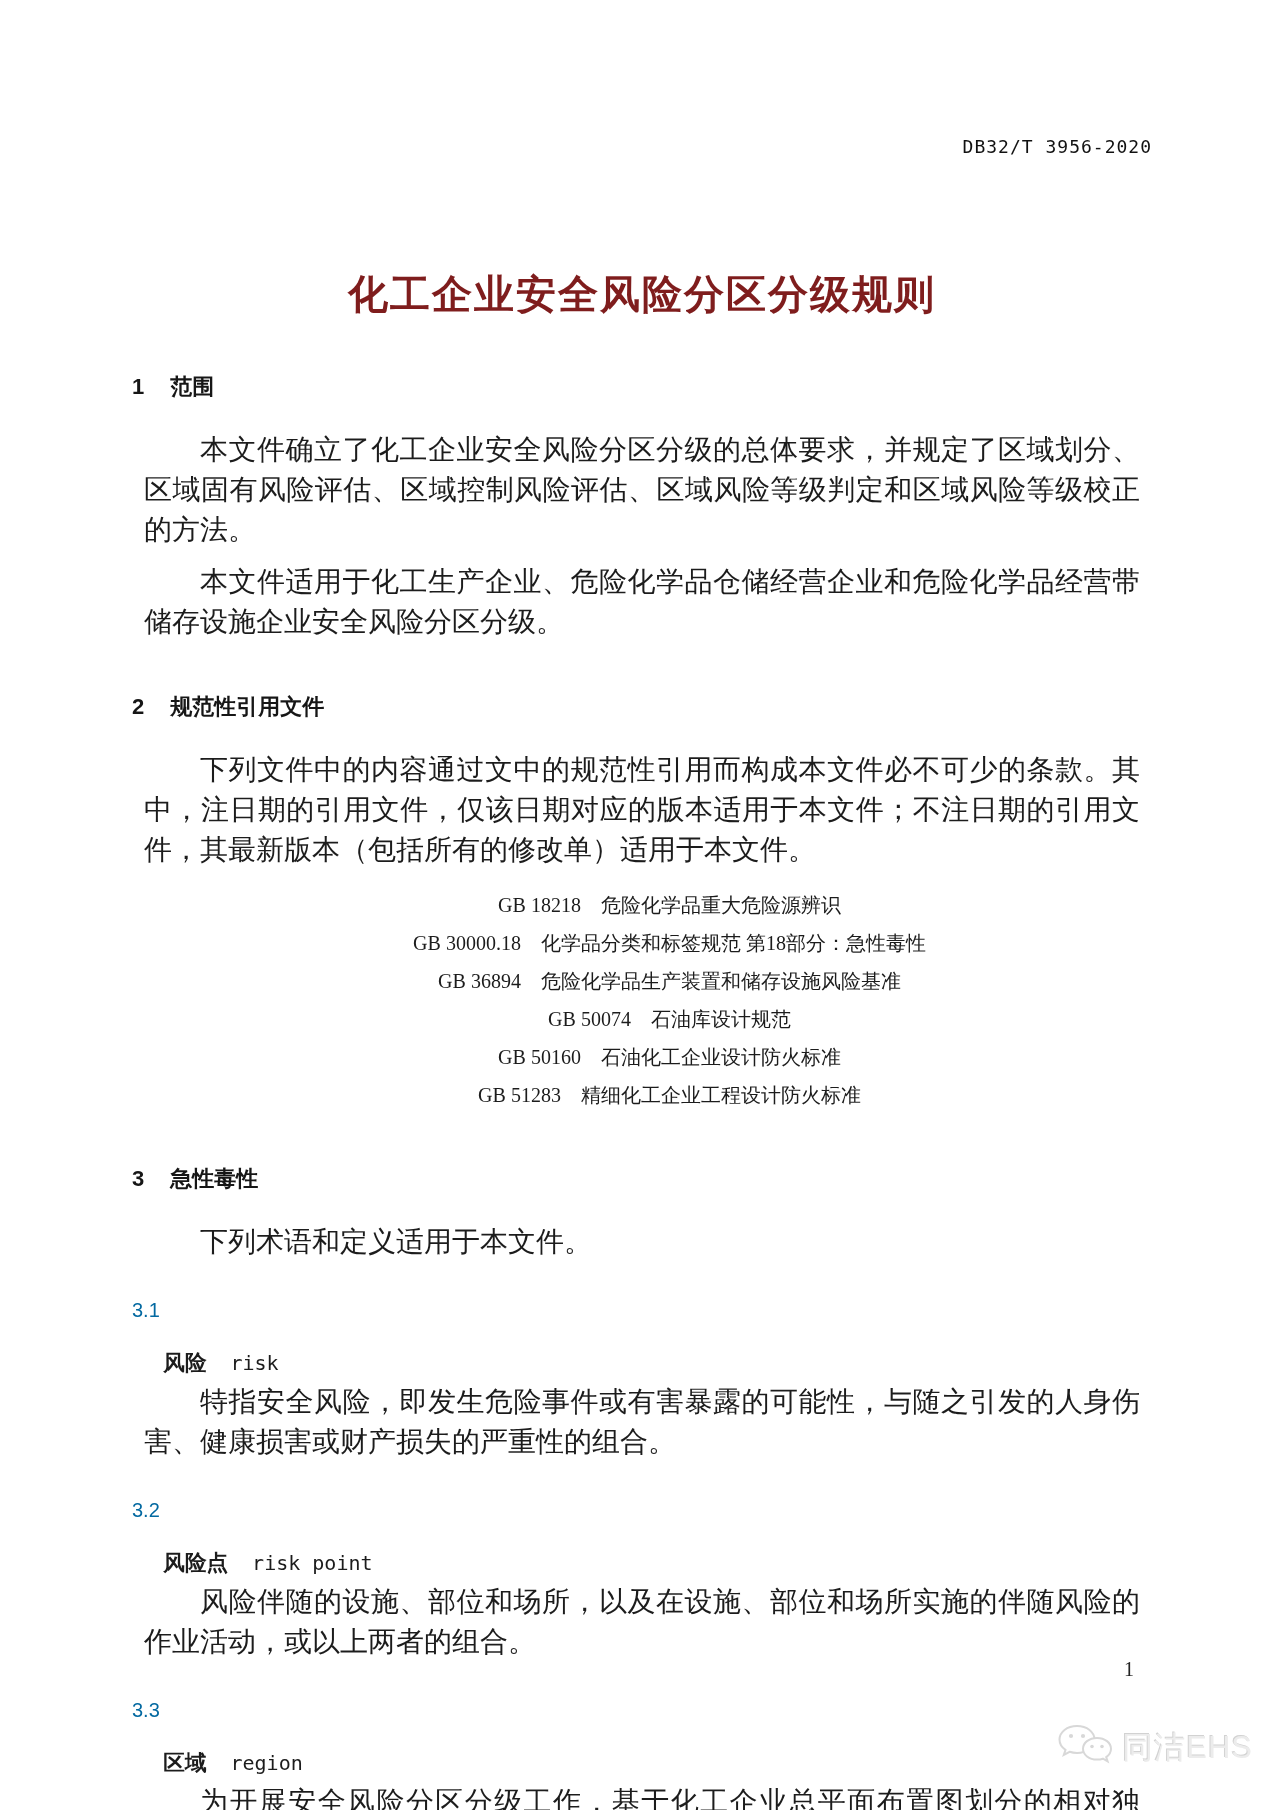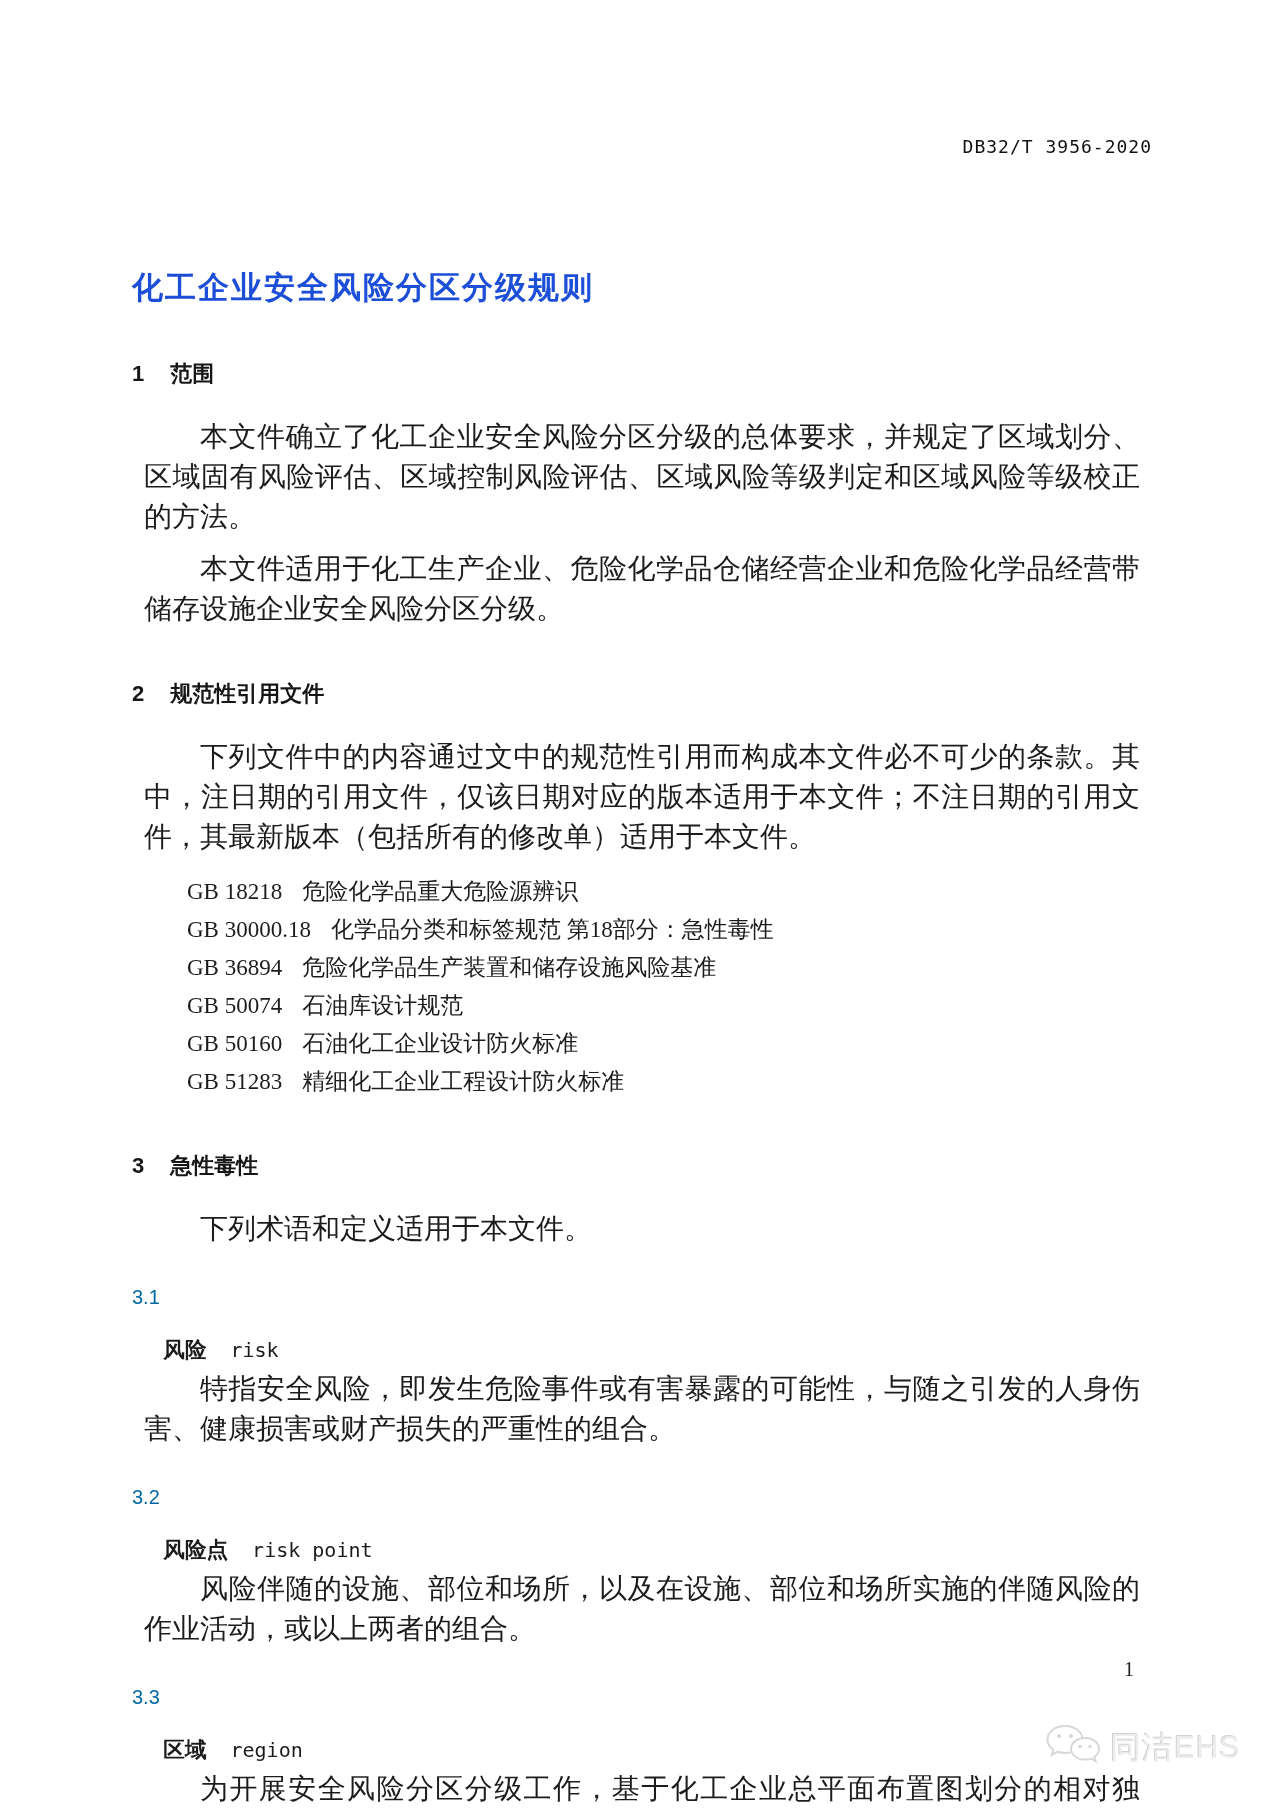--- a/index.html
+++ b/index.html
@@ -17,25 +17,26 @@
   }
   .doc-code {
     text-align: right;
     font-family: "DejaVu Sans Mono", monospace;
     font-size: 18px;
     letter-spacing: 1px;
     color: #111;
   }
   .doc-title {
     margin: 110px 0 0 0;
+    text-align: center;
     font-family: "Liberation Sans", sans-serif;
     font-weight: bold;
-    font-size: 31px;
+    font-size: 40px;
     letter-spacing: 2px;
-    color: #1d4ed8;
+    color: #7f1d1d;
   }
   h2.sec-heading {
     margin: 50px 0 28px 0;
     font-family: "Liberation Sans", sans-serif;
     font-weight: bold;
     font-size: 22px;
     color: #161616;
   }
   h2.sec-heading .sec-num { margin-right: 26px; font-weight: bold; }
   .para {
@@ -43,22 +44,23 @@
     font-size: 28px;
     line-height: 40px;
     text-align: justify;
     text-indent: 2em;
     color: #1c1c1c;
   }
   .gb-list {
     list-style: none;
     margin: 16px 0 0 0;
     padding: 0 0 0 55px;
-    font-size: 23px;
+    font-size: 20px;
     line-height: 38px;
+    text-align: center;
   }
   .gb-list .gb-code { margin-right: 20px; }
   .terms-intro { margin-top: 28px; }
   .term { margin-top: 34px; }
   .term-num {
     font-family: "Liberation Sans", sans-serif;
     font-size: 20px;
     color: #0369a1;
     line-height: 28px;
   }
@@ -82,21 +84,21 @@
   .page-number {
     position: absolute;
     top: 1658px;
     right: 146px;
     font-size: 20px;
     color: #222;
   }
   .watermark {
     position: absolute;
     top: 1722px;
-    right: 39px;
+    right: 27px;
     display: flex;
     align-items: center;
     gap: 8px;
   }
   .watermark-text {
     font-family: "Liberation Sans", sans-serif;
     font-size: 31px;
     letter-spacing: 1px;
     color: #ececec;
     text-shadow: -1px -1px 0 #d2d2d2, 1px 1px 0 #ffffff;

